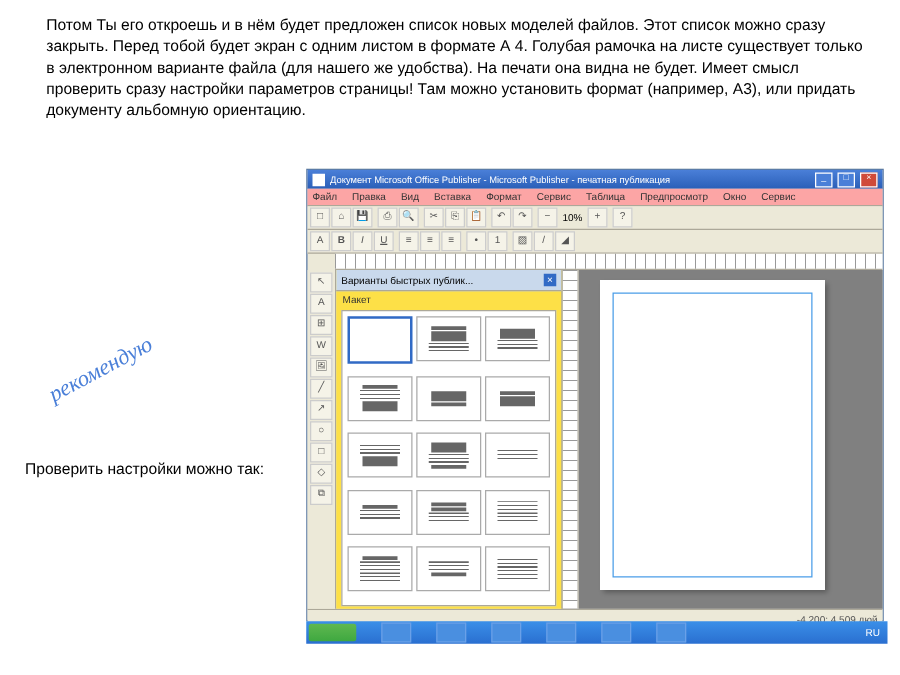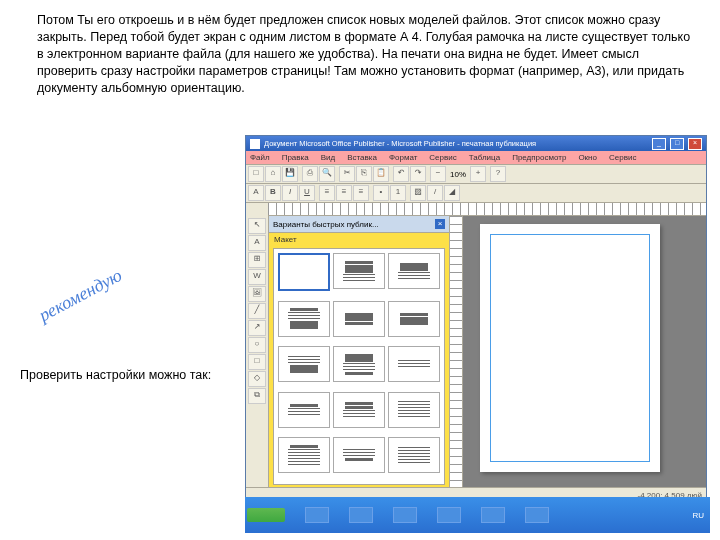--- a/index.html
+++ b/index.html
@@ -29,21 +29,21 @@
 .thumb .blk{background:#666;width:60%}
 .thumb .b1{height:3px}
 .thumb .b2{height:8px}
 .thumb .lns{width:70%;height:8px;background:repeating-linear-gradient(#666 0,#666 1px,transparent 1px,transparent 3px)}
 .canvas{flex:1;background:#808080;position:relative;overflow:hidden}
 .ruler-v{position:absolute;left:0;top:0;width:12px;height:100%;background:#fff;border-right:1px solid #aca899;background-image:repeating-linear-gradient(180deg,#999 0,#999 1px,transparent 1px,transparent 8px)}
 .page{position:absolute;left:30px;top:8px;width:180px;height:248px;background:#fff;box-shadow:2px 2px 4px rgba(0,0,0,.3)}
 .page-border{position:absolute;inset:10px;border:1px solid #4a9de8}
 .statusbar{height:14px;background:#ece9d8;border-top:1px solid #aca899;font-size:8px;display:flex;align-items:center;padding:0 4px;color:#555}
 .bottom-link{height:14px;background:#ece9d8;border-top:1px solid #aca899;font-size:8px;padding:0 6px;color:#1a4ba8;display:flex;align-items:center}
-.taskbar{position:absolute;left:245px;top:497px;width:461px;height:36px;background:linear-gradient(#3a8fe8,#2a6fd0);display:flex;align-items:center;gap:20px;padding:0 2px}
+.taskbar{position:absolute;left:245px;top:497px;width:461px;height:18px;background:linear-gradient(#3a8fe8,#2a6fd0);display:flex;align-items:center;gap:20px;padding:0 2px}
 .taskbar .start{width:38px;height:14px;background:linear-gradient(#5fb850,#3fa840);border-radius:2px}
 .taskbar .titem{width:22px;height:14px;background:#4a8fe0;border:1px solid #6aa0e8}
 .taskbar .spacer{flex:1}
 .taskbar .clock{font-size:8px;color:#fff;padding:0 4px}
 .rec{position:absolute;left:35px;top:285px;font-size:18px;font-family:'Times New Roman',serif;font-style:italic;color:#4a7fd8;transform:rotate(-28deg)}
 .check-text{position:absolute;left:20px;top:366px;width:210px;font-size:12.5px;line-height:1.5}
 .arrow{display:inline-block;font-size:11px;color:#333;margin:0 2px}
 </style>
 </head>
 <body>

